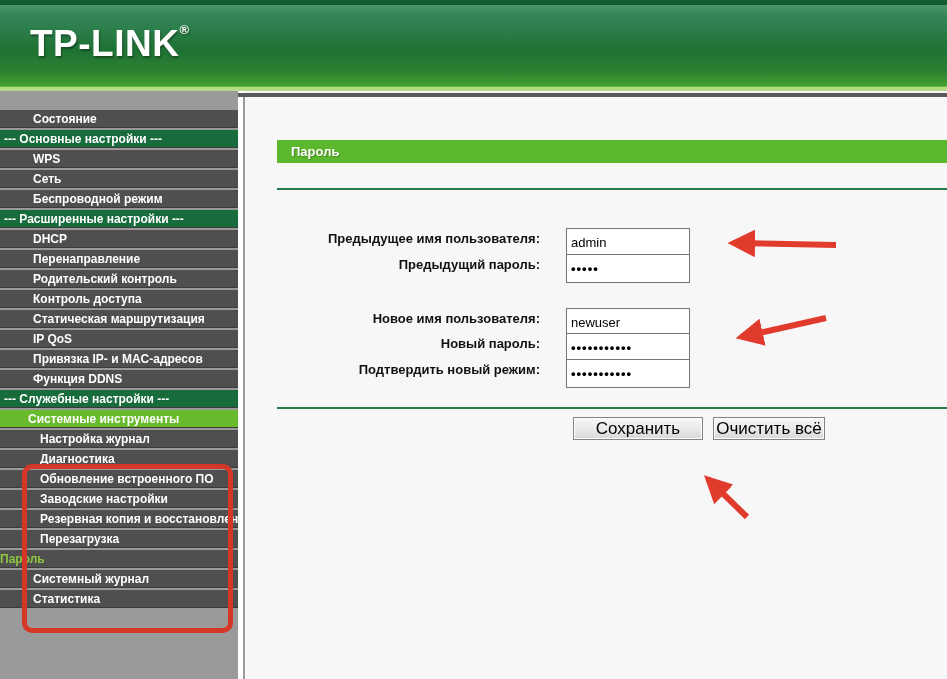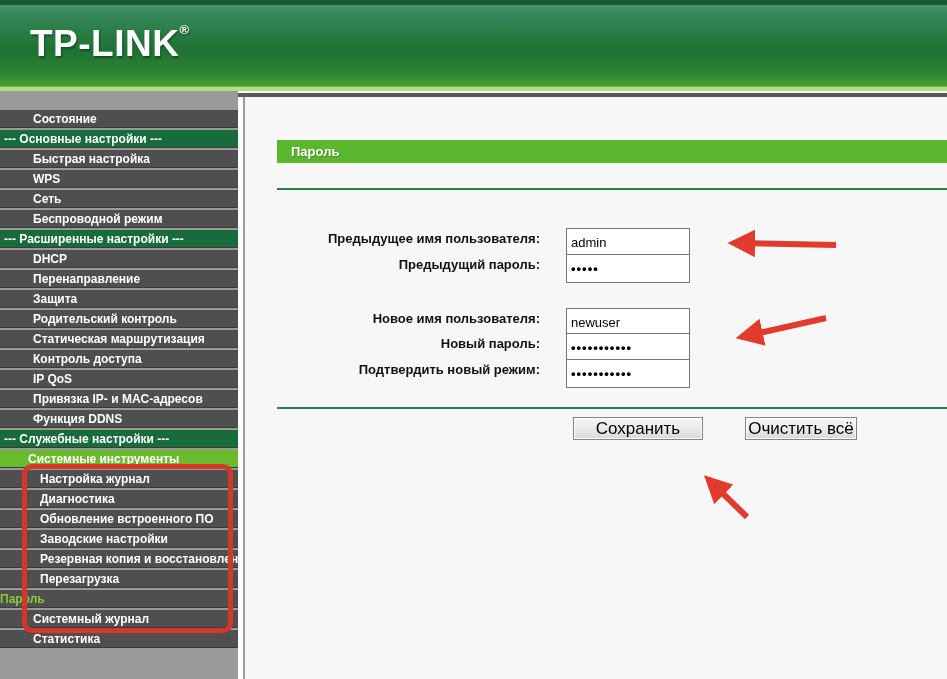--- a/index.html
+++ b/index.html
@@ -49,52 +49,50 @@
              text-align:right; font-size:13px; font-weight:bold; color:#111; }
   .f-input { position:absolute; left:566px; width:124px; height:29px; border:1px solid #757575;
              background:#fff; font-family:"Liberation Sans", sans-serif; font-size:13px; padding:0 4px; color:#000; }
   .f-input.masked { font-weight:bold; letter-spacing:1px; }
 
   .btn { position:absolute; top:417px; height:23px; border:1px solid #848484;
          background:linear-gradient(180deg,#f7f7f7 0%,#e9e9e9 55%,#d8d8d8 100%);
          box-shadow:inset 0 0 0 1px #fdfdfd; font-family:"Liberation Sans", sans-serif;
          font-size:17px; color:#000; text-align:center; line-height:20px; cursor:pointer; }
   .btn.save { left:573px; width:130px; }
-  .btn.clear { left:713px; width:112px;margin-left:32px; }
+  .btn.clear { left:713px; width:112px; }
 
   .arrows { position:absolute; left:0; top:0; width:947px; height:679px; z-index:40; pointer-events:none; }
   .arrow-line { stroke:var(--annotation-red); stroke-width:6; fill:none; }
   .arrow-head { fill:var(--annotation-red); }
 </style>
 </head>
 <body>
 
 <div class="stage">
 
   <div class="header">
     <div class="header-topstrip"></div>
     <div class="logo"><span>TP-LINK</span><sup>®</sup></div>
     <div class="header-palestrip"></div>
   </div>
 
   <div class="sidebar">
     <nav>
         <div class="s-row item">Состояние</div>
         <div class="s-row section">--- Основные настройки ---</div>
-        <div class="s-row item">Быстрая настройка</div>
         <div class="s-row item">WPS</div>
         <div class="s-row item">Сеть</div>
         <div class="s-row item">Беспроводной режим</div>
         <div class="s-row section">--- Расширенные настройки ---</div>
         <div class="s-row item">DHCP</div>
         <div class="s-row item">Перенаправление</div>
-        <div class="s-row item">Защита</div>
         <div class="s-row item">Родительский контроль</div>
+        <div class="s-row item">Контроль доступа</div>
         <div class="s-row item">Статическая маршрутизация</div>
-        <div class="s-row item">Контроль доступа</div>
         <div class="s-row item">IP QoS</div>
         <div class="s-row item">Привязка IP- и MAC-адресов</div>
         <div class="s-row item">Функция DDNS</div>
         <div class="s-row section">--- Служебные настройки ---</div>
         <div class="s-row active-parent">Системные инструменты</div>
         <div class="s-row subitem">Настройка журнал</div>
         <div class="s-row subitem">Диагностика</div>
         <div class="s-row subitem">Обновление встроенного ПО</div>
         <div class="s-row subitem">Заводские настройки</div>
         <div class="s-row subitem">Резервная копия и восстановление</div>

